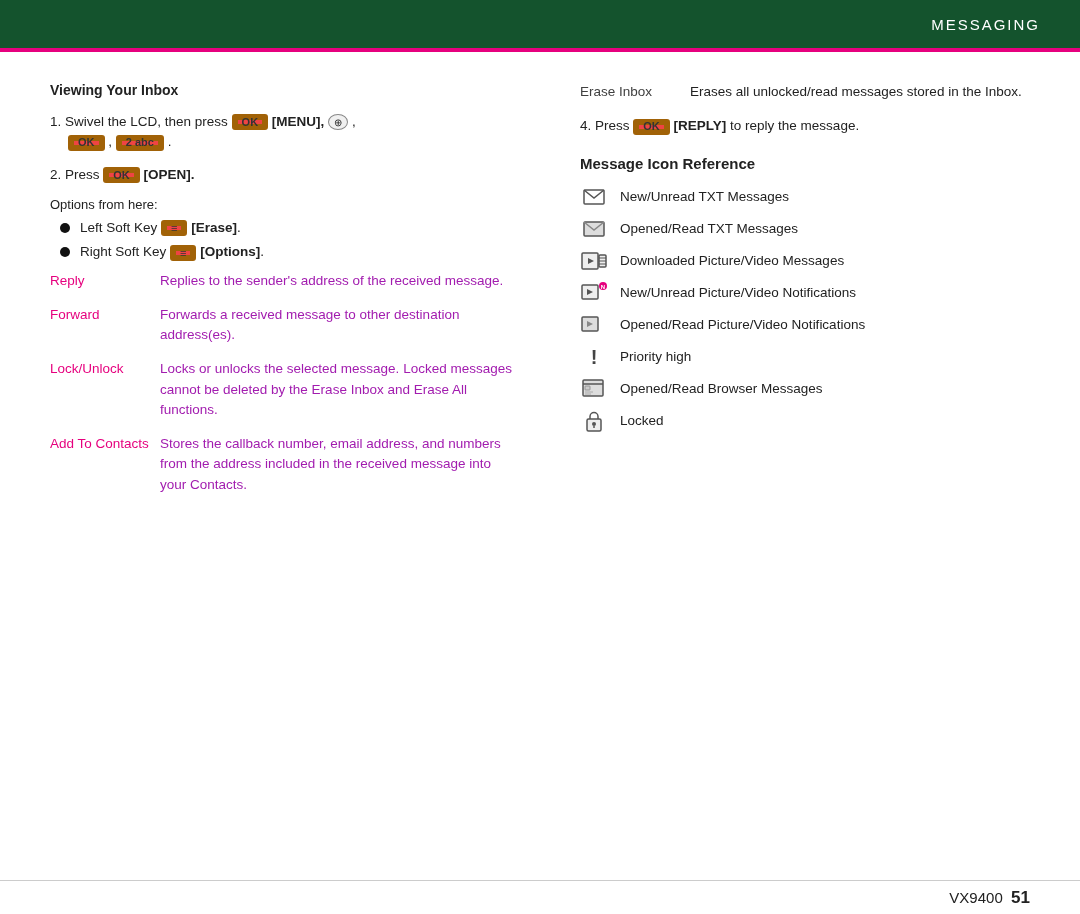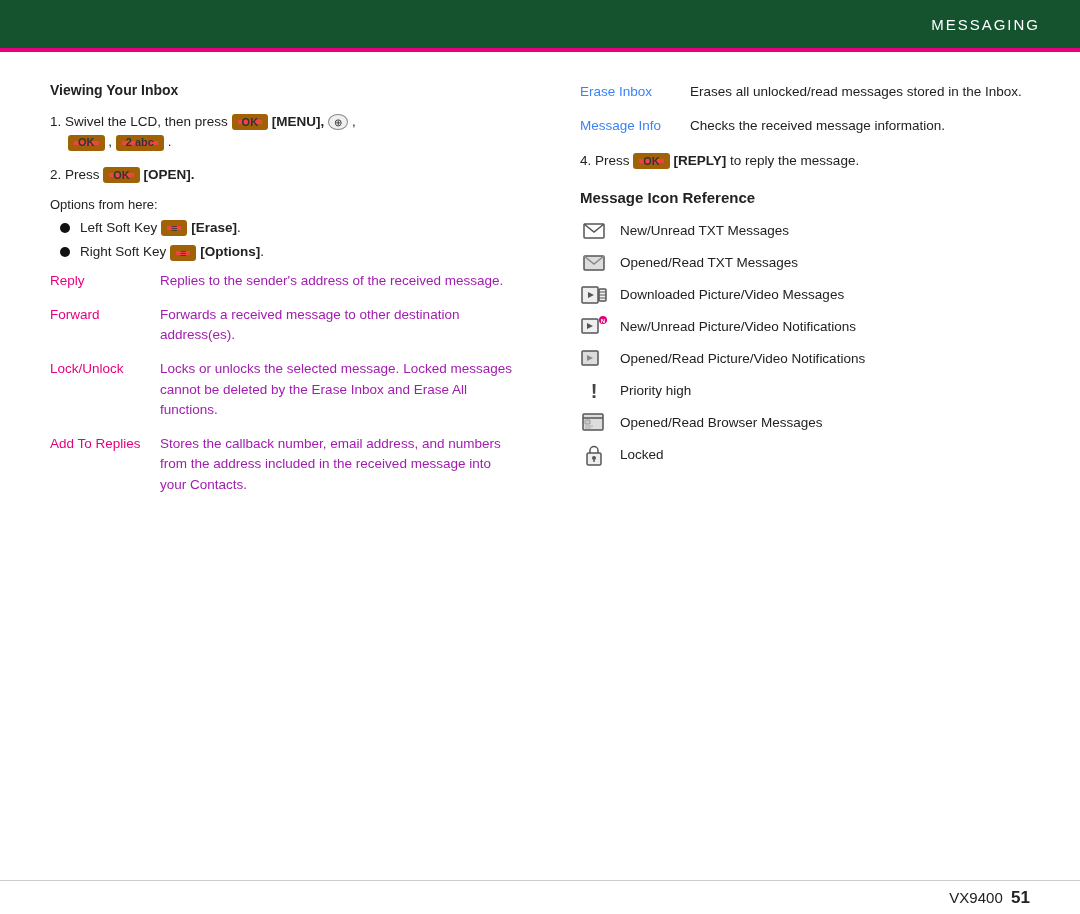--- a/index.html
+++ b/index.html
@@ -137,21 +137,21 @@
     
     .right-menu-item {
       display: flex;
       flex-direction: row;
       margin-bottom: 14px;
       font-size: 13.5px;
       line-height: 1.5;
     }
 
     .right-menu-label {
-      color: #3b82f6;
+      color: #404040;
       min-width: 110px;
       flex-shrink: 0;
     }
 
     .right-menu-desc {
       flex: 1;
       color: #222;
     }
 
     .step-4 {
@@ -281,38 +281,34 @@
         <span class="menu-item-label">Forward</span>
         <span class="menu-item-desc">Forwards a received message to other destination address(es).</span>
       </div>
 
       <div class="menu-item">
         <span class="menu-item-label">Lock/Unlock</span>
         <span class="menu-item-desc">Locks or unlocks the selected message. Locked messages cannot be deleted by the Erase Inbox and Erase All functions.</span>
       </div>
 
       <div class="menu-item">
-        <span class="menu-item-label">Add To Replies</span>
+        <span class="menu-item-label">Add To Contacts</span>
         <span class="menu-item-desc">Stores the callback number, email address, and numbers from the address included in the received message into your Contacts.</span>
       </div>
 
     </div>
   </div>
 
   <div class="right-col">
 
     <div class="right-menu-item">
       <span class="right-menu-label">Erase Inbox</span>
       <span class="right-menu-desc">Erases all unlocked/read messages stored in the Inbox.</span>
     </div>
 
-    <div class="right-menu-item">
-      <span class="right-menu-label">Message Info</span>
-      <span class="right-menu-desc">Checks the received message information.</span>
-    </div>
 
     <div class="step-4">
       <span>4.  Press </span>
       <span class="key-btn">OK</span>
       <span class="bold-bracket"> <strong>[REPLY]</strong></span>
       <span> to reply the message.</span>
     </div>
 
     <div class="icon-ref-title">Message Icon Reference</div>
 

